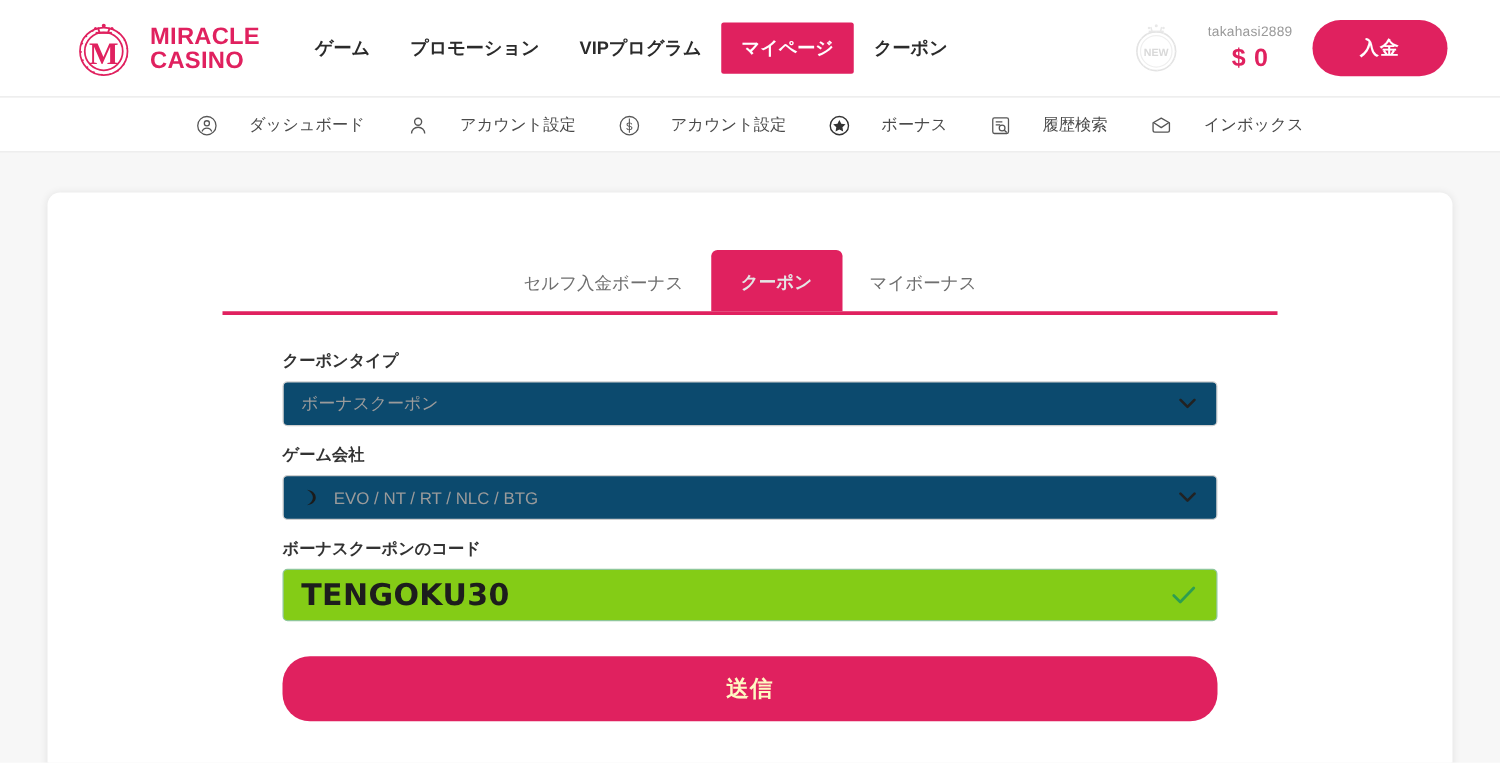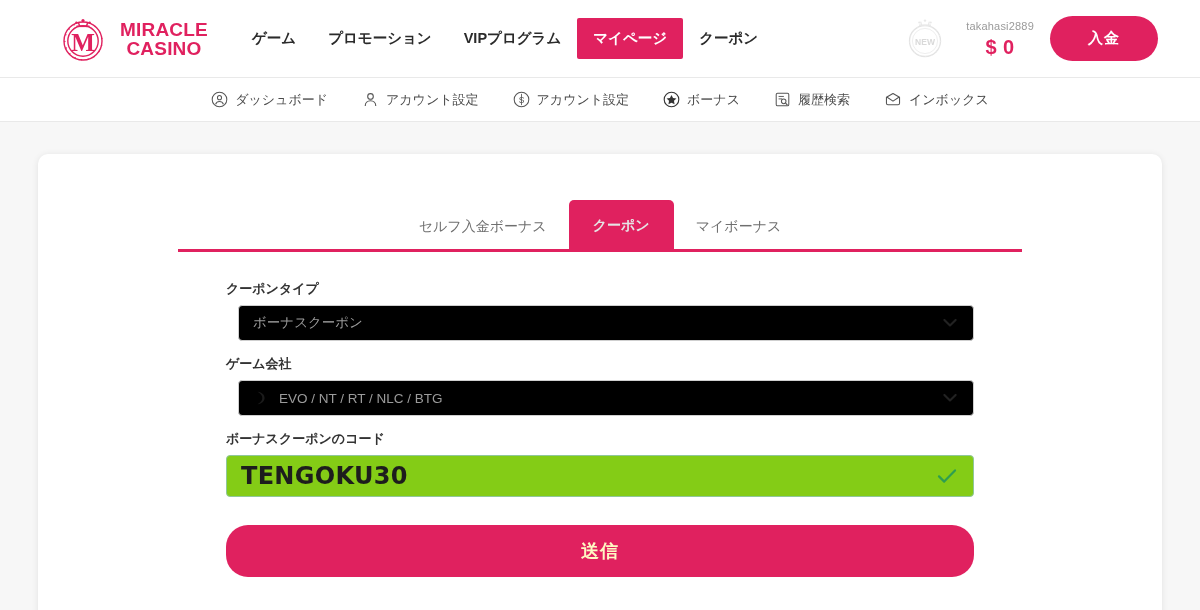--- a/index.html
+++ b/index.html
@@ -25,21 +25,21 @@
     gap: 9px;
   }
   .logo-medal { width: 56px; height: 56px; display: block; }
   .logo-text {
     color: #e0215f;
     font-weight: bold;
     font-size: 19px;
     line-height: 19px;
     letter-spacing: .2px;
   }
-  .logo-text span { display: block; text-align: center; }
+  .logo-text span { display: block; }
 
   .nav-main {
     display: flex; align-items: center;
     margin-left: 28px;
     height: 78px;
   }
   .nav-item {
     font-size: 14.5px;
     font-weight: bold;
     color: #2b2b2b;
@@ -80,21 +80,21 @@
 
   
   .subnav {
     height: 44px;
     background: #fff;
     border-bottom: 1px solid #e9e9e9;
     display: flex; align-items: center; justify-content: center;
     gap: 34px;
   }
   .subnav-item {
-    display: flex; align-items: flex-start; gap: 7px;
+    display: flex; align-items: flex-end; gap: 25px;
     font-size: 13px; color: #4a4a4a;
     cursor: pointer;
     white-space: nowrap;
   }
   .subnav-item svg { display: block; }
 
   
   .page {
     padding: 32px 38px 0 38px;
     height: calc(610px - 78px - 45px);
@@ -143,25 +143,24 @@
     font-weight: bold;
     color: #333;
     margin-bottom: 7px;
     display: block;
   }
   .select-box {
     position: relative;
     height: 36px;
     border: 1px solid #cfcfcf;
     border-radius: 4px;
-    background: #000000;
+    background: #0c4a6e;
     display: flex; align-items: center;
     padding: 0 14px;
     cursor: pointer;
-    margin-left: 12px;
   }
   .select-value {
     font-size: 13.5px;
     color: #9b9b9b;
   }
   .provider-mark {
     width: 16px; height: 16px;
     margin-right: 10px;
     flex: none;
   }

